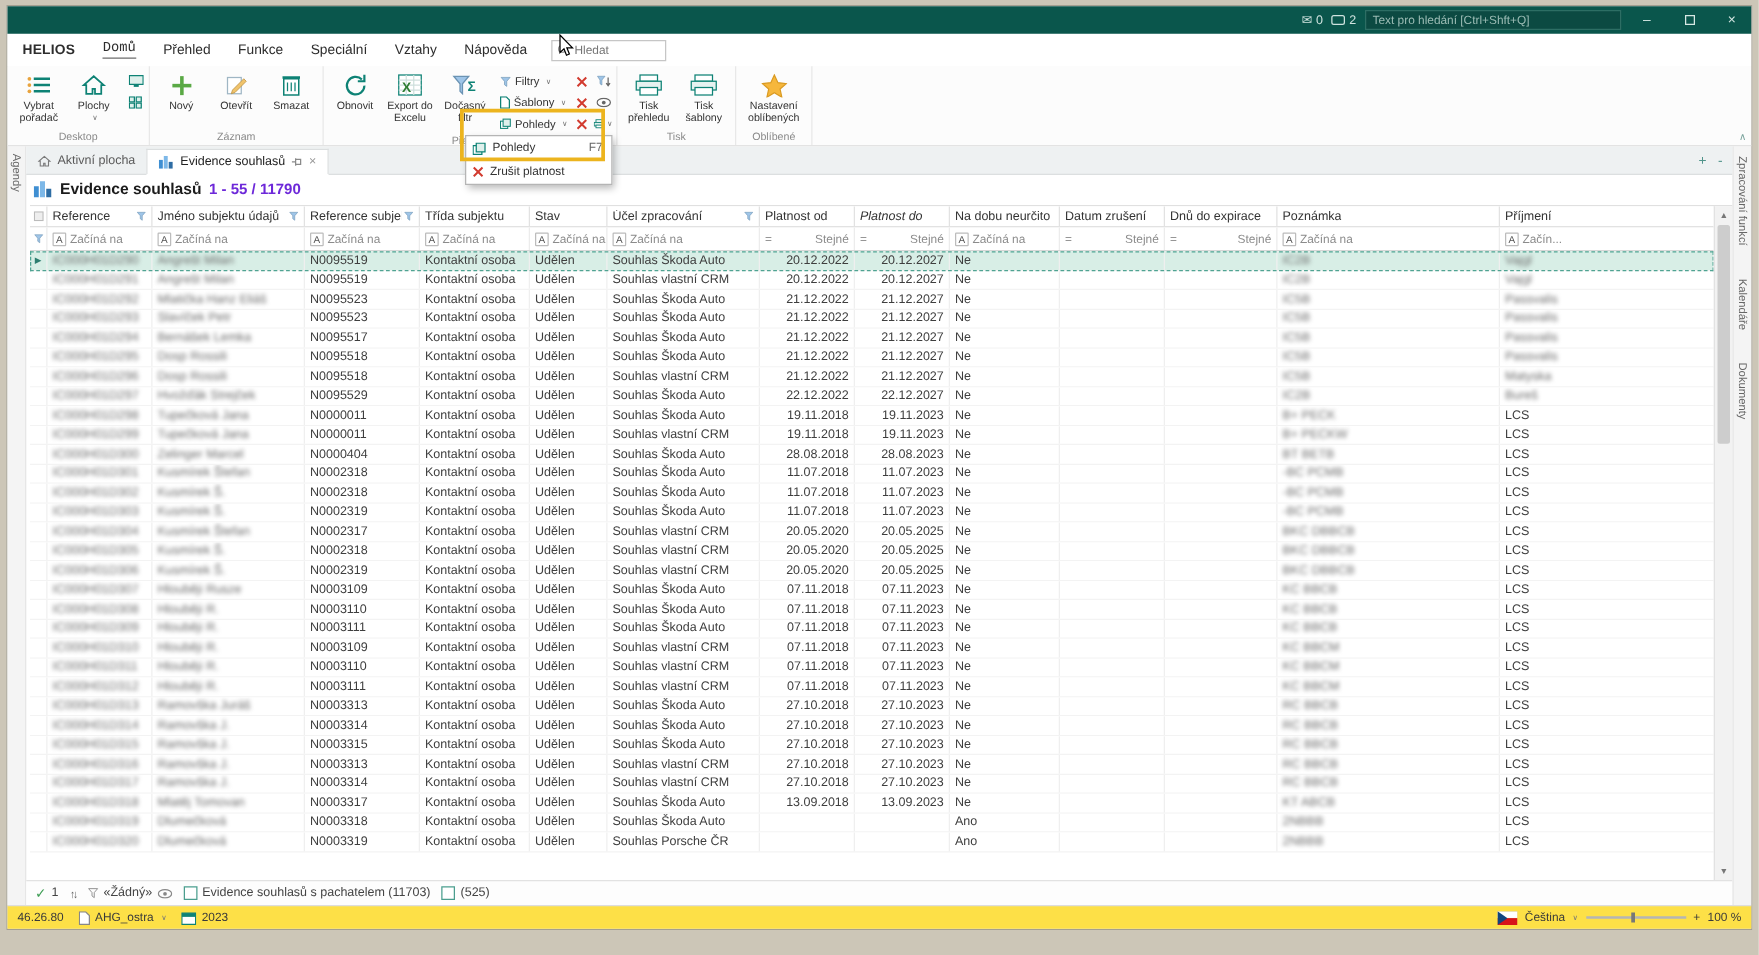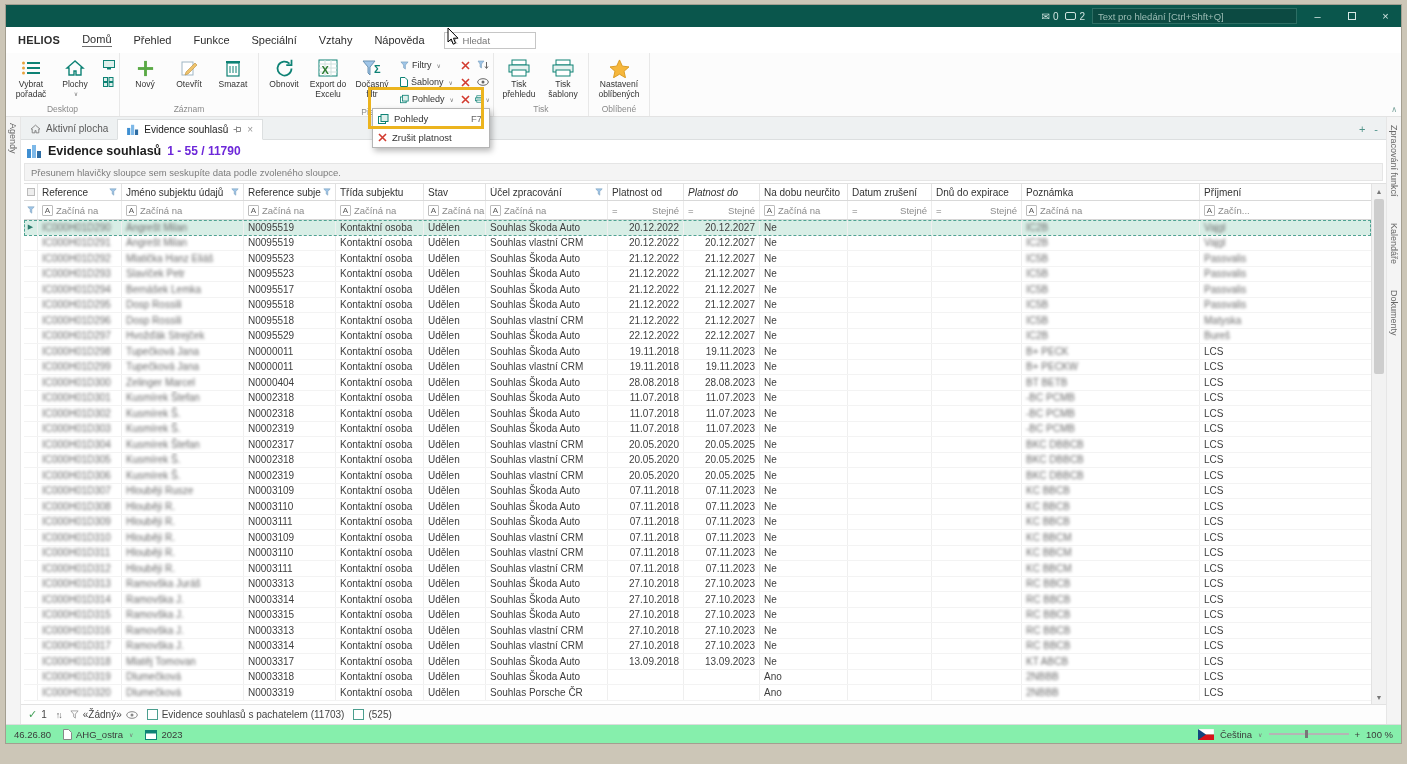--- a/index.html
+++ b/index.html
@@ -15,21 +15,21 @@
   .bubble { width:11px; height:8px; border:1px solid #cfe3df; border-radius:2px; }
   .tb-search { width:205px; height:16px; background:#0c4a42; border:1px solid #2d6e64; color:#9cbcb5; font-size:9.5px; padding:0 5px; font-family:"Liberation Sans",sans-serif; }
   .tb-search::placeholder { color:#9cbcb5; }
   .win-btn { width:27px; height:22px; display:flex; align-items:center; justify-content:center; color:#d7e8e4; font-size:11px; }
   .maxbox { width:8px; height:8px; border:1px solid #d7e8e4; display:inline-block; }
 
   
   .menubar { height:26px; background:#fff; display:flex; align-items:center; padding-left:10px; font-size:11px; color:#2d2d2d; flex:0 0 auto; }
   .menu-item { padding:0 11px; height:100%; display:flex; align-items:center; }
   .menu-item.brand { font-weight:bold; letter-spacing:.2px; padding-left:2px; }
-  .menu-item.active span { border-bottom:1.5px solid #6d6d6d; padding-bottom:1px; }
+  .menu-item.active span { border-bottom:1.5px solid #6d6d6d; padding-bottom:1px;font-family:Liberation Mono, monospace; }
   .menu-search { margin-left:8px; width:92px; height:17px; border:1px solid #c6c6c6; display:flex; align-items:center; padding:0 4px; gap:3px; }
   .menu-search input { border:none; outline:none; width:70px; font-size:9.5px; color:#777; font-family:"Liberation Sans",sans-serif; }
 
   
   .ribbon { height:64px; background:#fcfcfc; border-bottom:1px solid #e3e3e3; display:flex; position:relative; flex:0 0 auto; }
   .rgroup { display:flex; flex-direction:column; border-right:1px solid #e8e8e8; padding:2px 3px 0; }
   .rgroup-body { display:flex; flex:1; align-items:flex-start; }
   .rgroup-label { text-align:center; font-size:8.5px; color:#8a8a8a; padding:0 2px 2px; }
   .big-btn { width:44px; display:flex; flex-direction:column; align-items:center; padding:1px 0; }
   .big-btn .bicon { height:24px; display:flex; align-items:center; justify-content:center; }
@@ -91,21 +91,21 @@
   .vs-track { flex:1; width:100%; position:relative; }
   .vs-thumb { position:absolute; top:1px; left:2px; right:2px; height:175px; background:#cdcdcd; border-radius:2px; }
 
   
   .statusbar { height:20px; border-top:1px solid #e2e2e2; background:#fdfdfd; display:flex; align-items:center; gap:9px; padding:0 7px; font-size:10px; color:#444; flex:0 0 auto; }
   .check { color:#3f9e55; font-size:11px; }
   .sorticon { color:#666; font-size:9px; letter-spacing:-2px; }
   .cbx { width:11px; height:11px; border:1px solid #4b9e8e; background:#fff; flex:0 0 auto; }
   .statgroup { display:flex; align-items:center; gap:4px; }
 
-  .appbar { height:19px; background:#86efac; border-top:1px solid #ddd; display:flex; align-items:center; gap:12px; padding:0 8px; font-size:9.5px; color:#3a3a3a; flex:0 0 auto; }
+  .appbar { height:19px; background:#fde047; border-top:1px solid #ddd; display:flex; align-items:center; gap:12px; padding:0 8px; font-size:9.5px; color:#3a3a3a; flex:0 0 auto; }
   .appbar .grp { display:flex; align-items:center; gap:4px; }
   .appbar-right { margin-left:auto; display:flex; align-items:center; gap:6px; }
   .slider { width:80px; height:2px; background:#b5b5b5; position:relative; }
   .slider-knob { position:absolute; left:45%; top:-3px; width:3px; height:8px; background:#777; }
 
   .cursor { position:absolute; left:447px; top:27px; z-index:99; pointer-events:none; }
 </style>
 </head>
 <body>
 
@@ -435,23 +435,20 @@
       <div class="content-head">
         <svg width="15" height="14" viewBox="0 0 15 14">
             <rect x="0" y="5" width="4" height="9" fill="#3f8fd2"></rect>
             <rect x="5" y="1" width="4" height="13" fill="#7db8e8"></rect>
             <rect x="10" y="7" width="4" height="7" fill="#2e6da4"></rect>
           </svg>
         <span class="content-title">Evidence souhlasů</span>
         <span class="content-range">1 - 55 / 11790</span>
       </div>
 
-      <div class="group-bar">
-          <span>Přesunem hlavičky sloupce sem seskupíte data podle zvoleného sloupce.</span>
-        </div>
 
       <div class="grid-wrap">
         <div class="grid">
           <div class="g-row g-header">
               <div class="g-cell g-ind">
                 <svg width="8" height="8" viewBox="0 0 8 8">
                   <rect x="0.5" y="0.5" width="7" height="7" fill="#eee" stroke="#bbb"></rect>
                 </svg>
               </div>
               <div class="g-cell" style="width: 84px;">

